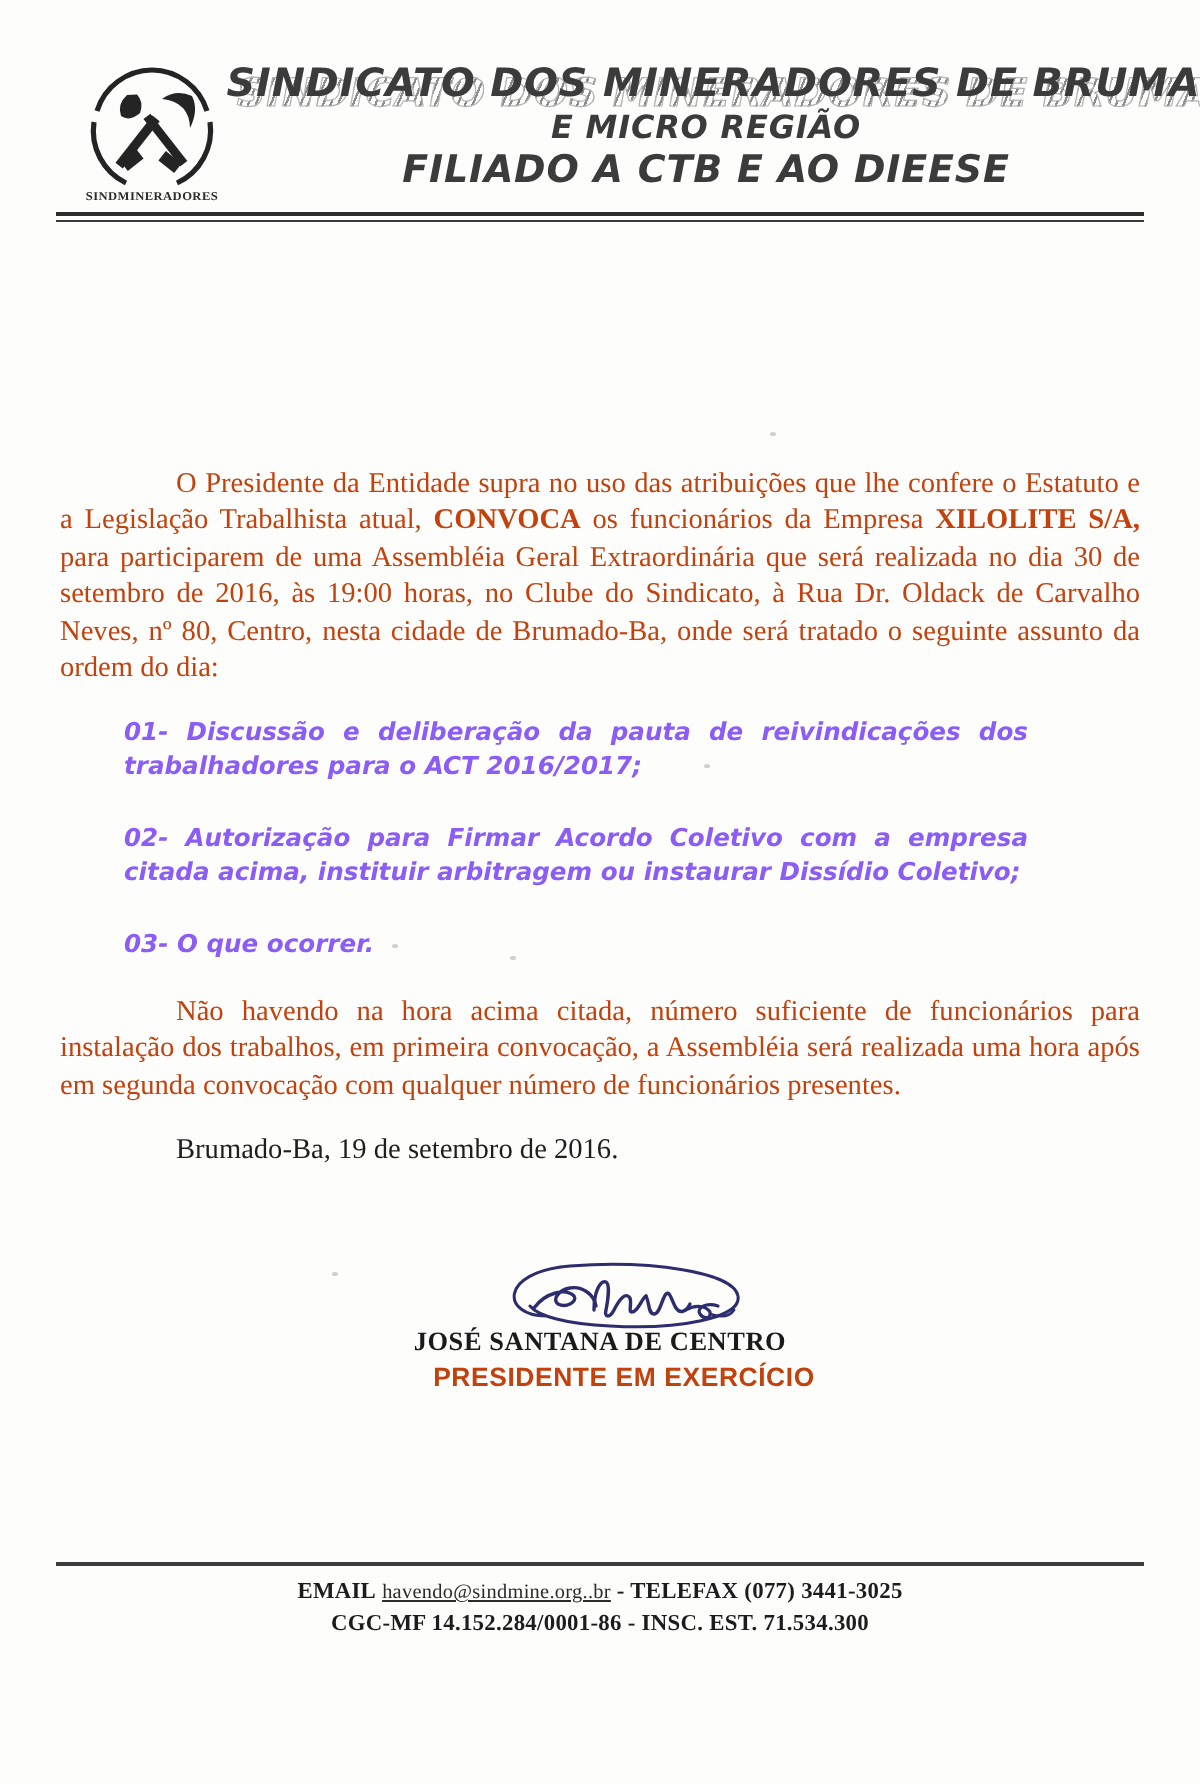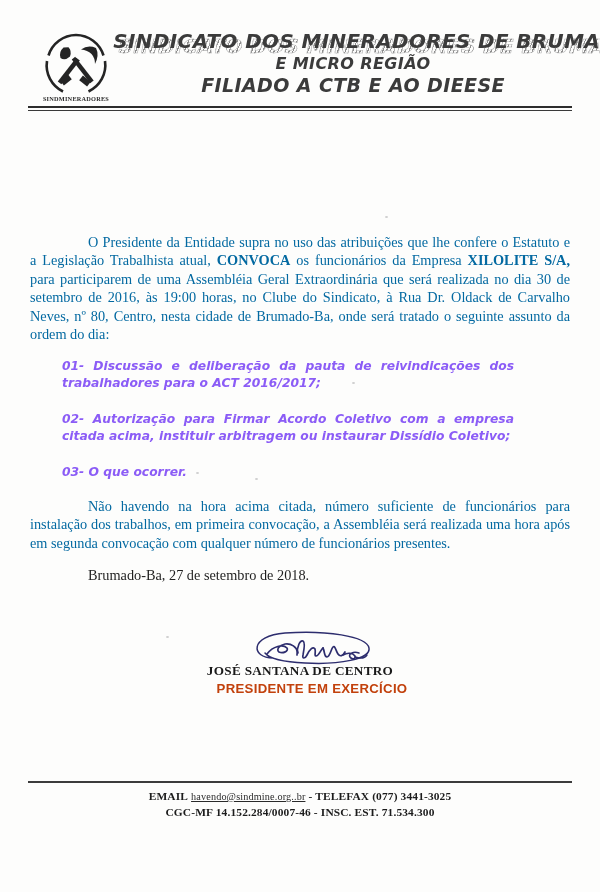--- a/index.html
+++ b/index.html
@@ -121,21 +121,21 @@
 
   
   .body-text {
     position: absolute;
     left: 30px;
     width: 540px;
     font-size: 14.3px;
     line-height: 18.4px;
     text-align: justify;
     text-justify: inter-word;
-    color: #0369a1;
+    color: #c2410c;
   }
   .p-intro { top: 233px; }
   .p-intro .ind { display: inline-block; width: 58px; }
 
   .p-closing { top: 497px; }
   .p-closing .ind { display: inline-block; width: 58px; }
 
   .p-date {
     position: absolute;
     left: 30px; top: 566px;
@@ -291,21 +291,21 @@
     <div class="item item-1">01- Discussão e deliberação da pauta de reivindicações dos trabalhadores para o ACT 2016/2017;</div>
     <div class="item item-2">02- Autorização para Firmar Acordo Coletivo com a empresa citada acima, instituir arbitragem ou instaurar Dissídio Coletivo;</div>
     <div class="item item-3">03- O que ocorrer.</div>
   </div>
 
   <div class="body-text p-closing">
     <span class="ind"></span><span>Não havendo na hora acima citada, número suficiente de funcionários para instalação dos trabalhos, em primeira convocação, a Assembléia será realizada uma hora após em segunda convocação com qualquer número de funcionários presentes.</span>
   </div>
 
   <div class="p-date">
-    <span class="ind"></span><span>Brumado-Ba, 27 de setembro de 2018.</span>
+    <span class="ind"></span><span>Brumado-Ba, 19 de setembro de 2016.</span>
   </div>
 
   <div class="sig-block">
     <svg class="sig-ink" viewBox="0 0 130 42">
       <g fill="none" stroke="#2d2d6e" stroke-linecap="round" stroke-linejoin="round">
 
         <path d="M30 30 C 8 30, 6 8, 42 5 C 82 2, 124 8, 126 20
                  C 128 31, 96 37, 62 35 C 40 34, 26 30, 22 25" stroke-width="1.5"></path>
 
         <path d="M24 26 C 30 18, 40 16, 44 20 C 46 23, 40 26, 36 24
@@ -322,21 +322,21 @@
       </g>
     </svg>
     <div class="sig-name">JOSÉ SANTANA DE CENTRO</div>
     <div class="sig-role">PRESIDENTE EM EXERCÍCIO</div>
   </div>
 
   <div class="footer">
     <div class="footer-rule"></div>
     <div class="footer-lines">
       <div><span>EMAIL</span><span>&nbsp;</span><span class="email-link">havendo@sindmine.org..br</span><span> - TELEFAX (077) 3441-3025</span></div>
-      <div>CGC-MF 14.152.284/0007-46 - INSC. EST. 71.534.300</div>
+      <div>CGC-MF 14.152.284/0001-86 - INSC. EST. 71.534.300</div>
     </div>
   </div>
 
   <div class="speck" style="left:385px; top:216px; width:3px; height:2px;"></div>
   <div class="speck" style="left:352px; top:382px; width:3px; height:2px;"></div>
   <div class="speck" style="left:196px; top:472px; width:3px; height:2px;"></div>
   <div class="speck" style="left:255px; top:478px; width:3px; height:2px;"></div>
   <div class="speck" style="left:166px; top:636px; width:3px; height:2px;"></div>
 
 </div>

